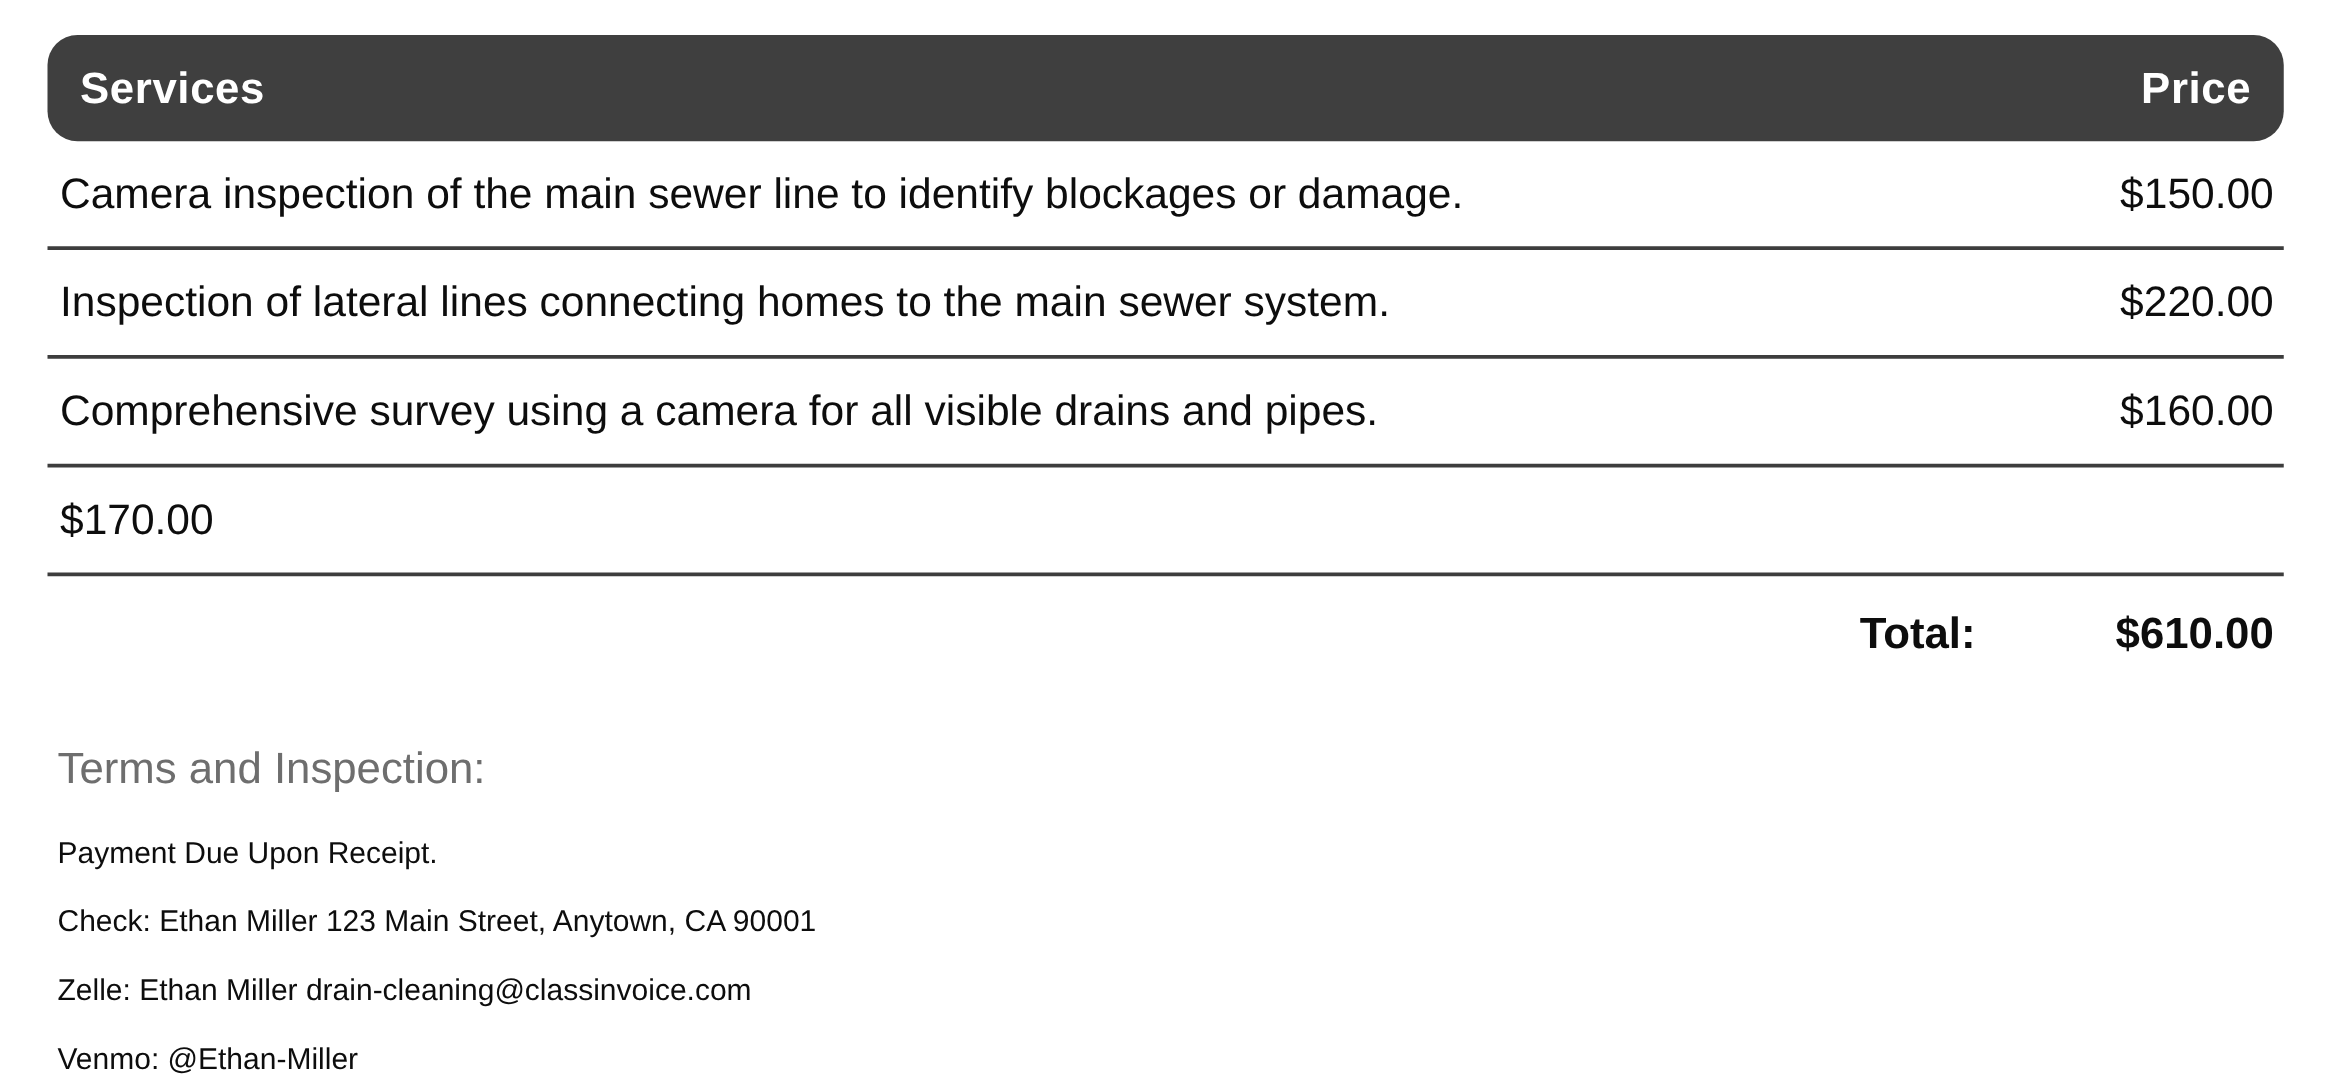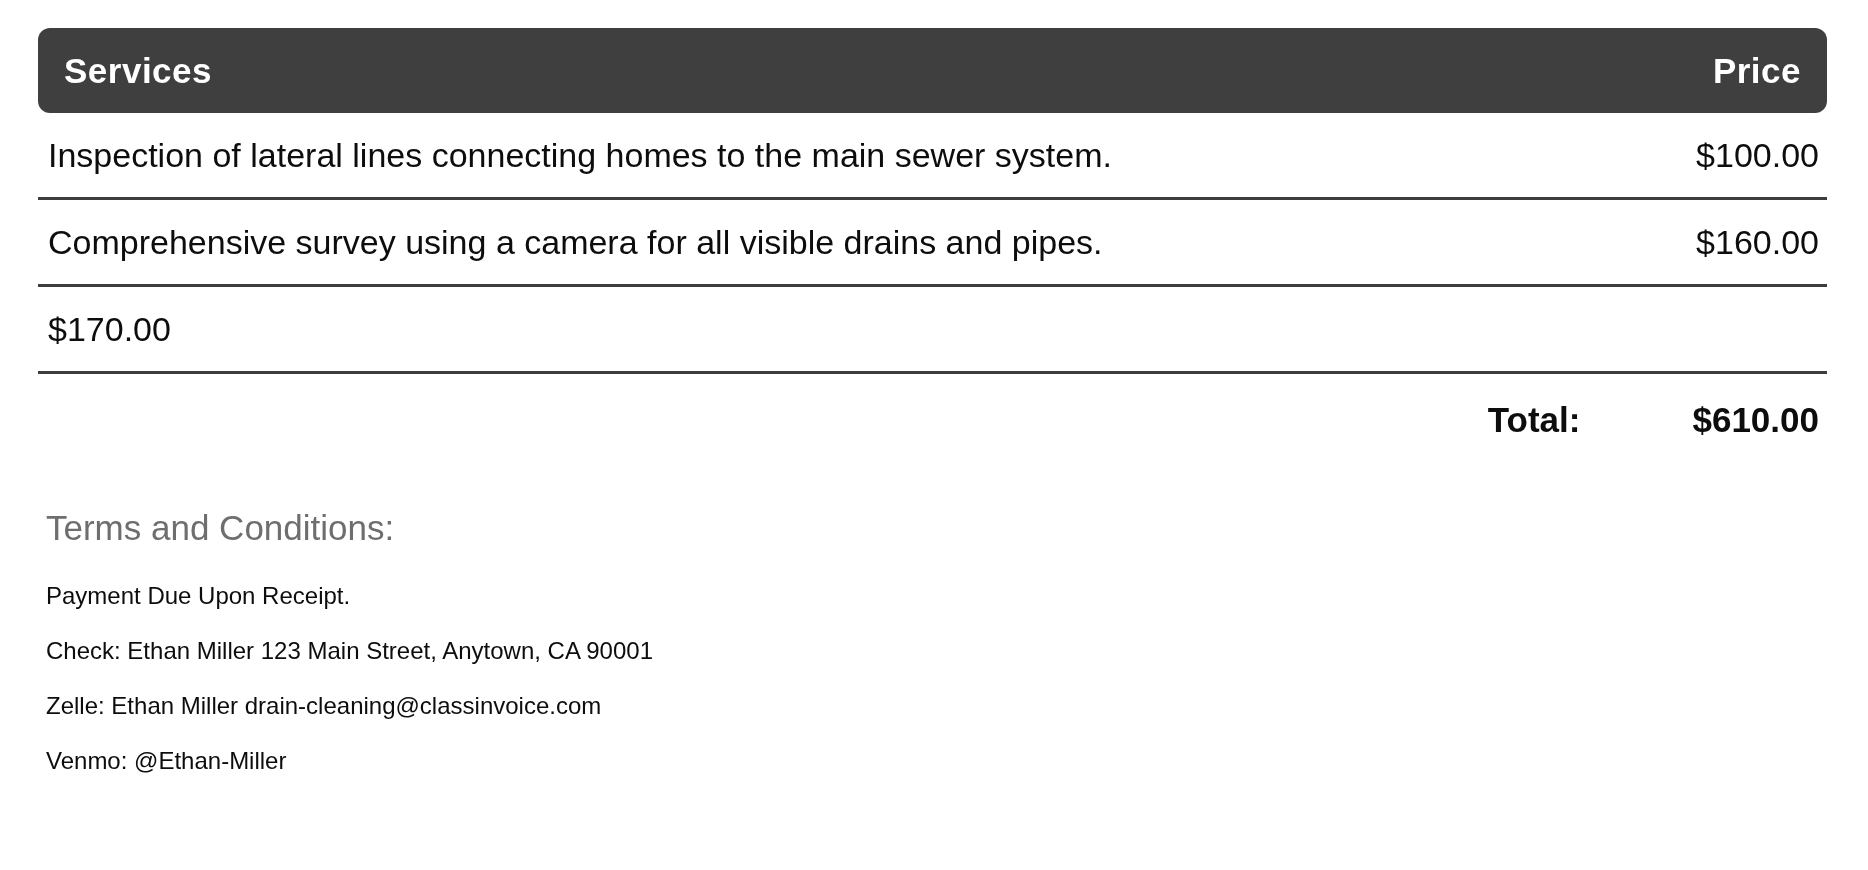--- a/index.html
+++ b/index.html
@@ -11,21 +11,21 @@
     color: #0d0d0d;
     overflow: hidden;
   }
   .invoice {
     width: 1789px;
     margin: 28px 41px 0 38px;
   }
   .table-header {
     height: 85px;
     background: #3f3f3f;
-    border-radius: 12px;
+    border-radius: 24px;
     display: flex;
     align-items: center;
     justify-content: space-between;
     padding: 0 26px;
     color: #ffffff;
     font-size: 35px;
     font-weight: bold;
     letter-spacing: 0.5px;
   }
   .service-row {
@@ -72,41 +72,45 @@
 </head>
 <body>
 
 <div class="invoice">
 
   <div class="table-header">
     <span>Services</span>
     <span>Price</span>
   </div>
 
+  <div class="service-row">
+    <span class="service-desc">Camera inspection of the main sewer line to identify blockages or damage.</span>
+    <span class="service-price">$150.00</span>
+  </div>
 
   <div class="service-row">
     <span class="service-desc">Inspection of lateral lines connecting homes to the main sewer system.</span>
-    <span class="service-price">$100.00</span>
+    <span class="service-price">$220.00</span>
   </div>
 
   <div class="service-row">
     <span class="service-desc">Comprehensive survey using a camera for all visible drains and pipes.</span>
     <span class="service-price">$160.00</span>
   </div>
 
   <div class="service-row">
     <span class="service-price">$170.00</span>
   </div>
 
   <div class="total-row">
     <span class="total-label">Total:</span>
     <span class="total-value">$610.00</span>
   </div>
 
   <div class="terms">
-    <div class="terms-title">Terms and Conditions:</div>
+    <div class="terms-title">Terms and Inspection:</div>
     <div class="terms-line">Payment Due Upon Receipt.</div>
     <div class="terms-line">Check: Ethan Miller 123 Main Street, Anytown, CA 90001</div>
     <div class="terms-line">Zelle: Ethan Miller drain-cleaning@classinvoice.com</div>
     <div class="terms-line">Venmo: @Ethan-Miller</div>
   </div>
 
 </div>
 
 </body></html>

